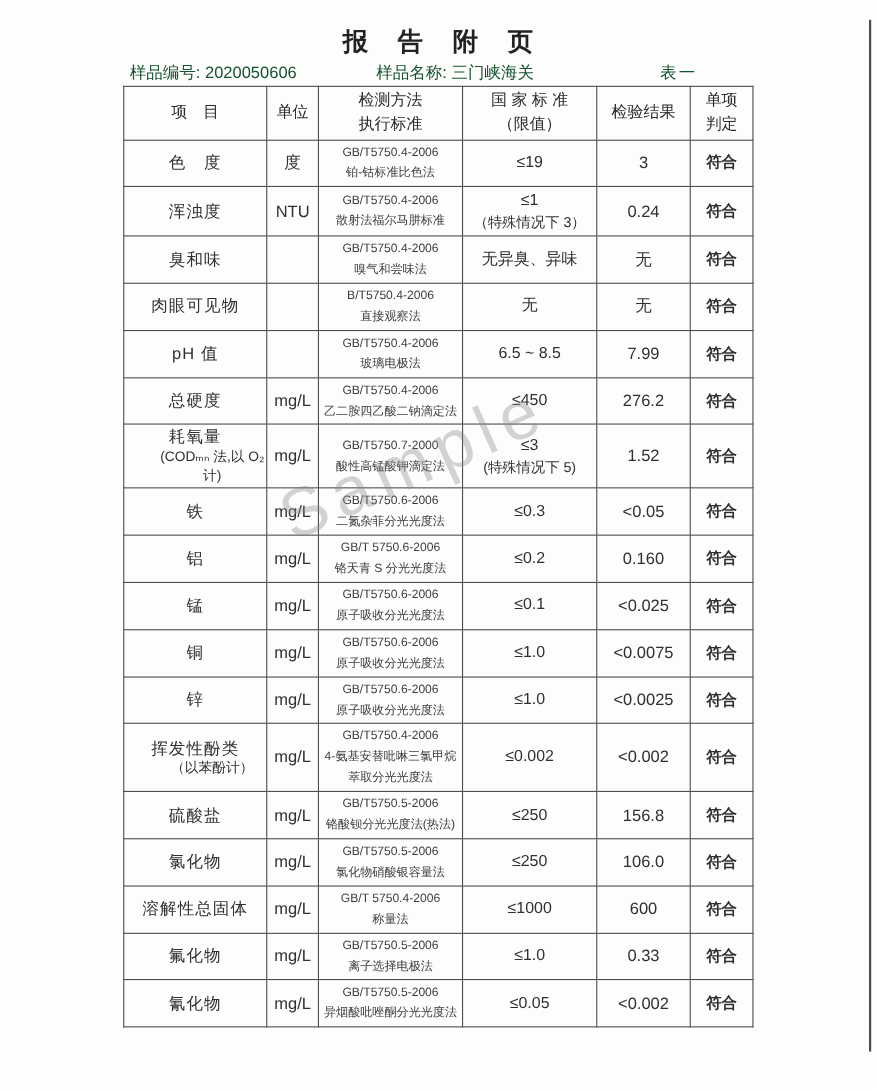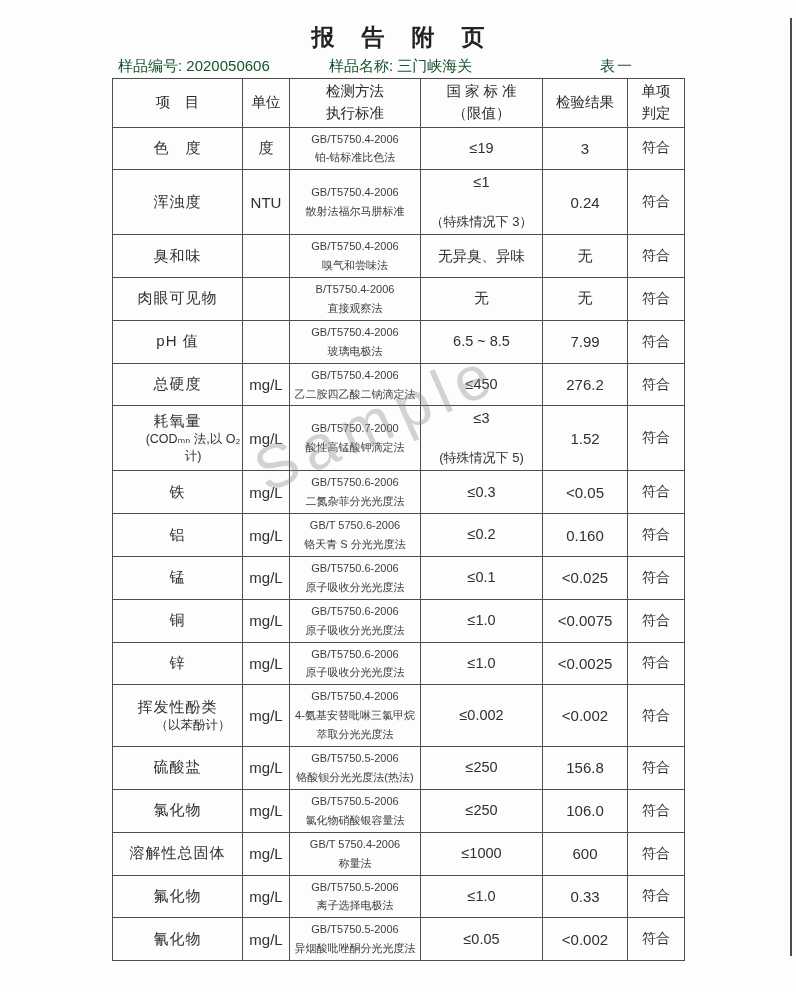--- a/index.html
+++ b/index.html
@@ -17,21 +17,21 @@
     text-align: center;
     font-size: 23px;
     font-weight: bold;
     letter-spacing: 27px;
     text-indent: 27px;
     color: #222;
   }
   .info-row { position: absolute; top: 57px; left: 0; width: 100%; height: 21px; font-size: 15px; color: #14532d; }
   .info-item { position: absolute; white-space: nowrap; }
   .info-sample-no   { left: 118px; }
-  .info-sample-name { left: 329px; }
+  .info-sample-name { left: 342px; }
   .info-table-label { left: 600px; letter-spacing: 2px; }
 
   table.report {
     position: absolute;
     left: 112px; top: 78px;
     width: 572px;
     border-collapse: collapse;
     table-layout: fixed;
   }
   table.report td {
@@ -41,23 +41,23 @@
     padding: 2px 1px;
     overflow: hidden;
   }
   tr.data-row { height: 42px; }
   tr.head-row { height: 47px; }
   .c-item   { font-size: 15px; letter-spacing: 1px; }
   .c-unit   { font-size: 15px; }
   .c-method { font-size: 11px; line-height: 1.72; color: #3d3d3d; }
   .c-limit  { font-size: 14.5px; line-height: 1.45; }
   .c-result { font-size: 15px; }
-  .c-judge  { font-size: 14px; }
+  .c-judge  { font-size: 14px; font-weight: bold; }
   .c-item .sub  { font-size: 12.5px; letter-spacing: 0; margin-left: 31px; }
-  .c-limit .sub { font-size: 13px; margin-top: 20px; }
+  .c-limit .sub { font-size: 13px; }
   .head-row td { font-size: 14.5px; line-height: 1.5; color: #2b2b2b; }
   .watermark {
     position: absolute;
     left: 258px; top: 438px;
     font-size: 62px;
     letter-spacing: 8px;
     color: rgba(140, 140, 140, 0.38);
     transform: rotate(-24deg);
     transform-origin: left center;
     pointer-events: none;

